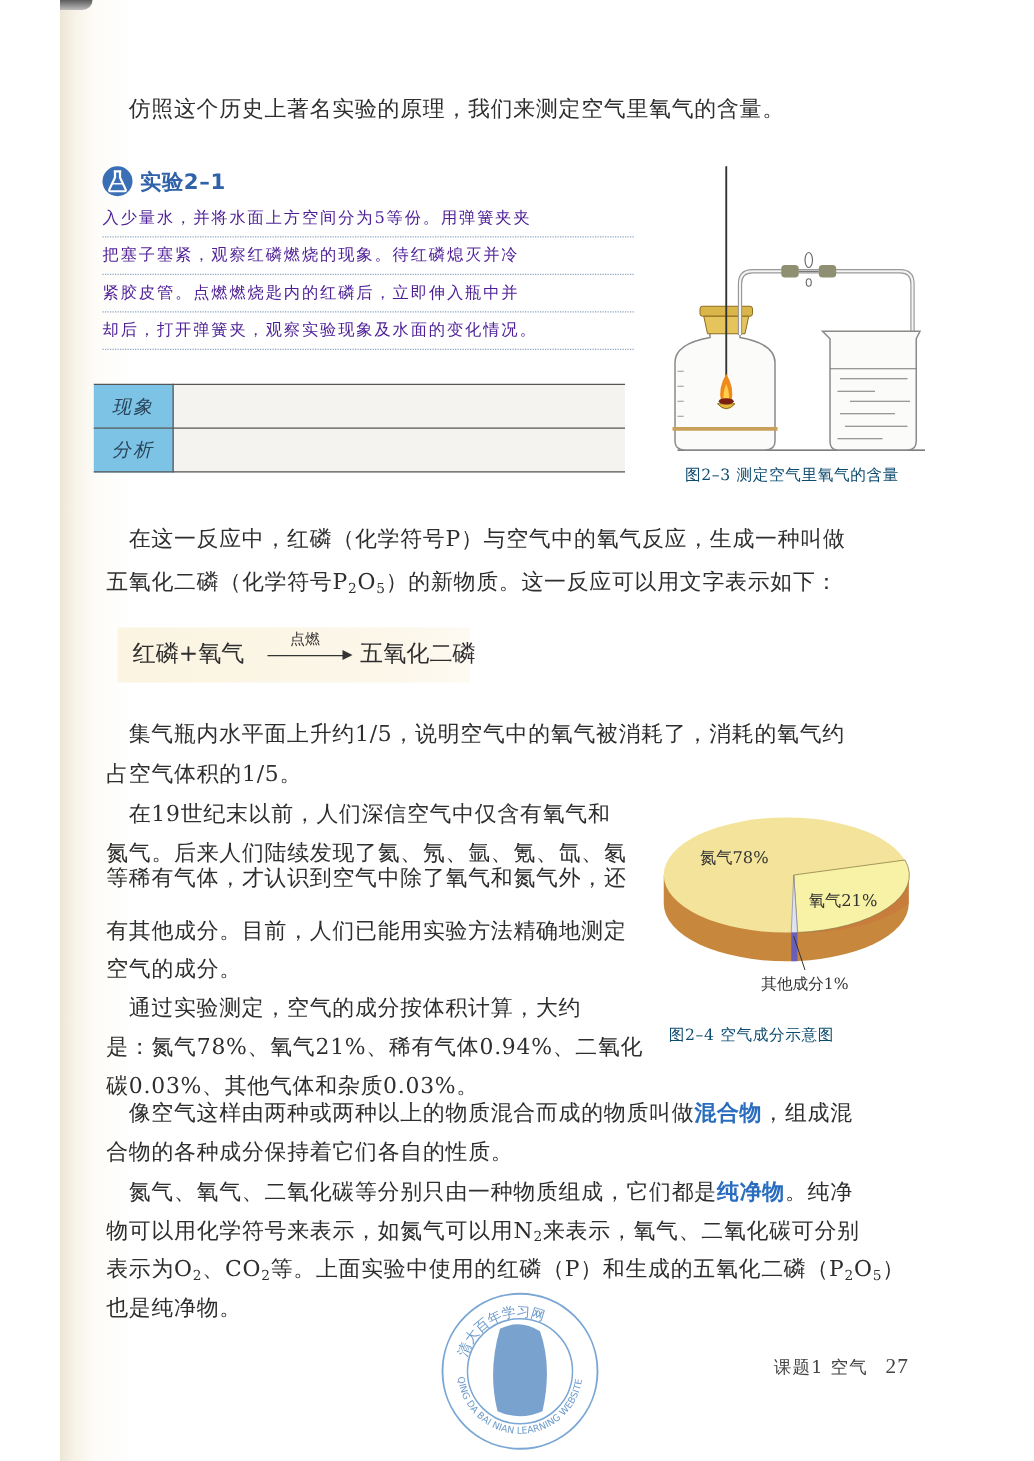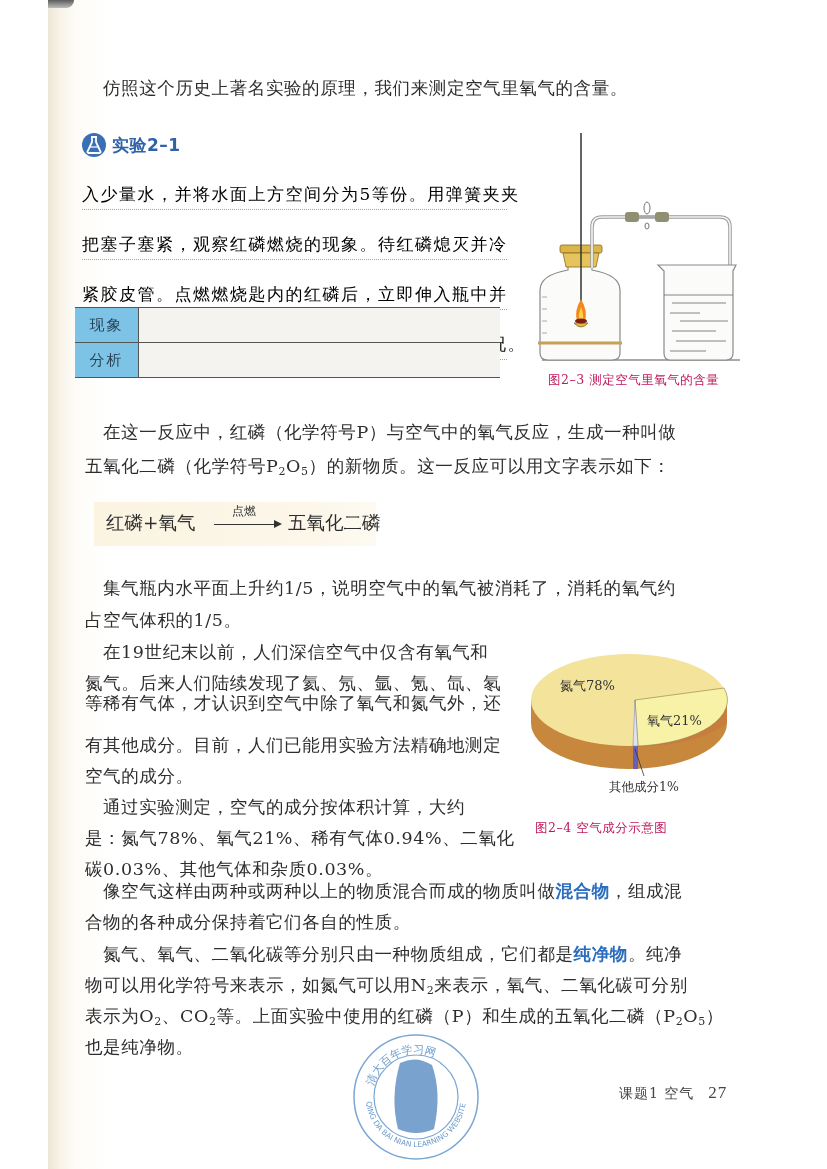--- a/index.html
+++ b/index.html
@@ -32,38 +32,38 @@
   .exp-head { display: flex; align-items: center; height: 30px; }
   .exp-icon {
     width: 24px; height: 24px; border-radius: 50%; background: #3a6fb5;
     display: inline-flex; align-items: center; justify-content: center; margin-right: 6px;
   }
   .exp-title {
     font-family: "DejaVu Sans", "Liberation Sans", sans-serif; font-weight: bold;
     color: #2f62a8; font-size: 17px; margin-right: 18px; letter-spacing: 0.5px;
   }
   .exp-line {
-    font-size: 17px; color: #000000; letter-spacing: 1.5px; line-height: 29px;
-    border-bottom: 1px dotted #8fa6c0; white-space: nowrap; height: 29px; margin-top: 20px;
+    font-size: 13px; color: #4c1d95; letter-spacing: 1.5px; line-height: 29px;
+    border-bottom: 1px dotted #8fa6c0; white-space: nowrap; height: 29px;
   }
   .exp-first { border-bottom: 1px dotted #8fa6c0; flex: 1; font-size: 17px; color: #5a86b8; letter-spacing: 1.5px; line-height: 29px; white-space: nowrap; }
 
   
   .obs {
     position: absolute; left: 75px; top: 307px; width: 425px; border-collapse: collapse;
   }
   .obs td { height: 34px; border-top: 1.5px solid #555; border-bottom: 1.5px solid #555; padding: 0; }
   .obs td.lbl {
     width: 63px; background: #7cc3e6; text-align: center; font-size: 15px; color: #2a4358;
-    border-right: 1.5px solid #555; letter-spacing: 2px;
+    border-right: 1.5px solid #555; letter-spacing: 2px; font-style: italic;
   }
   .obs td.val { background: #f4f3ef; }
 
   .fig-caption {
-    position: absolute; font-size: 12.5px; color: #be185d; letter-spacing: 0.5px; white-space: nowrap;
+    position: absolute; font-size: 12.5px; color: #0c4a6e; letter-spacing: 0.5px; white-space: nowrap;
   }
 
   
   .eq {
     position: absolute; left: 94px; top: 502px; width: 282px; height: 44px;
     background: linear-gradient(to right, #fbf4e1, #fcf7ea 80%, #fdfaf2);
   }
   .eq-text { position: absolute; top: 8px; font-size: 18.5px; white-space: nowrap; color: #2e2e2e; }
   .eq-cond { position: absolute; left: 138px; top: 1px; font-size: 12px; color: #333; }
   .eq-arrow { position: absolute; left: 120px; top: 22px; width: 66px; height: 1px; background: #333; }

